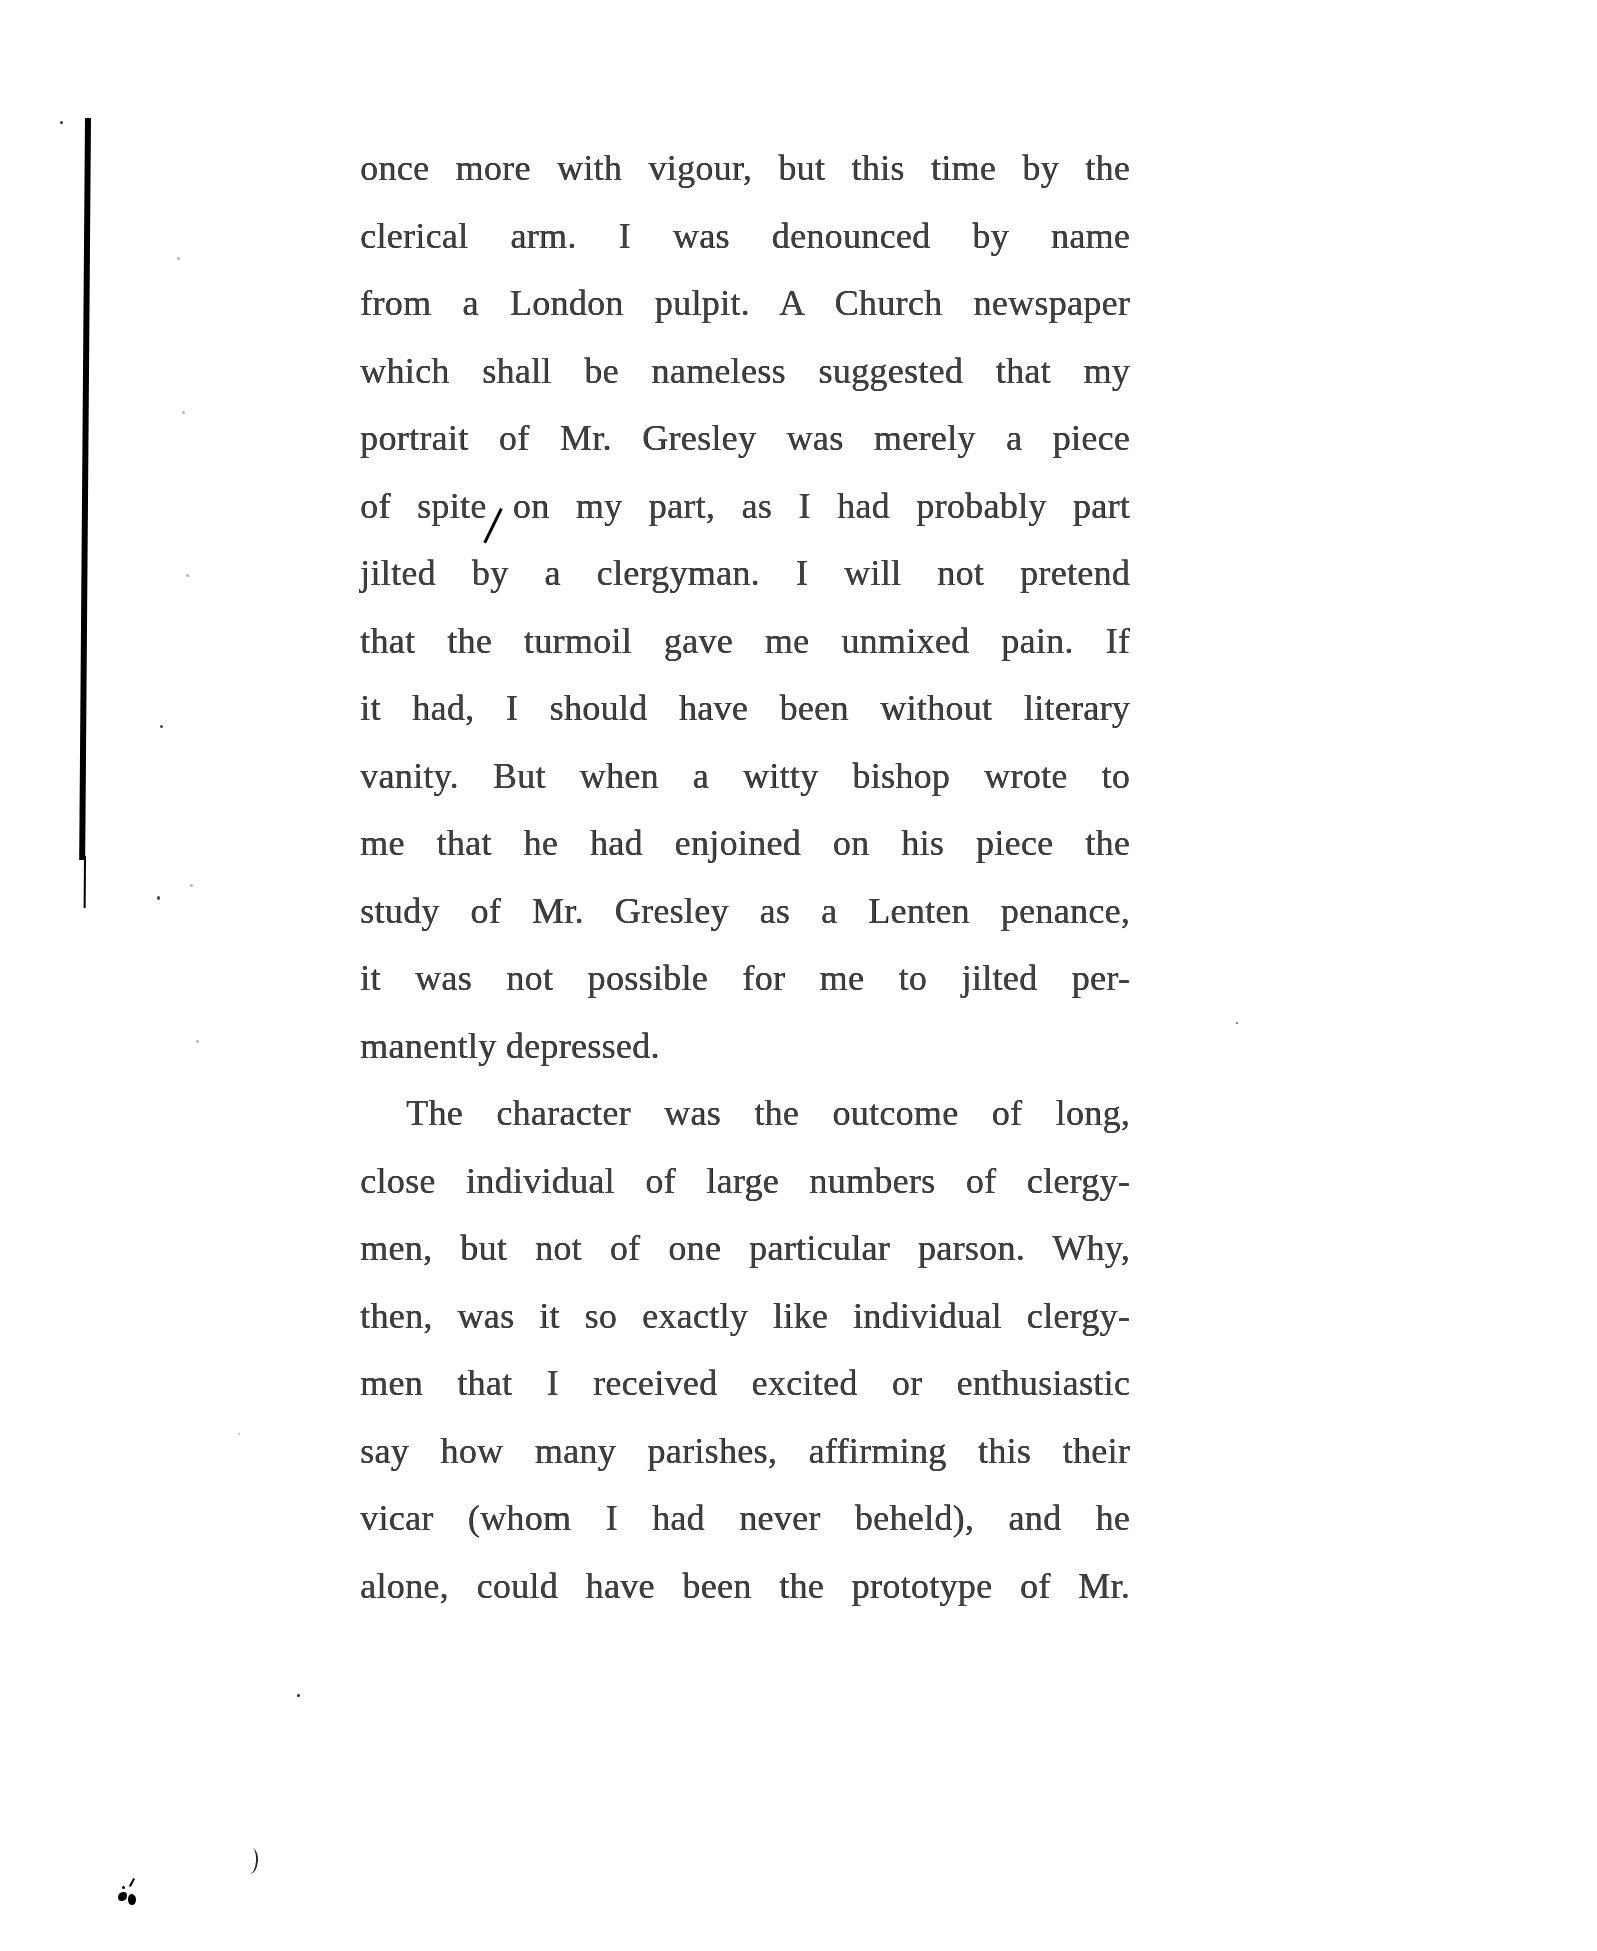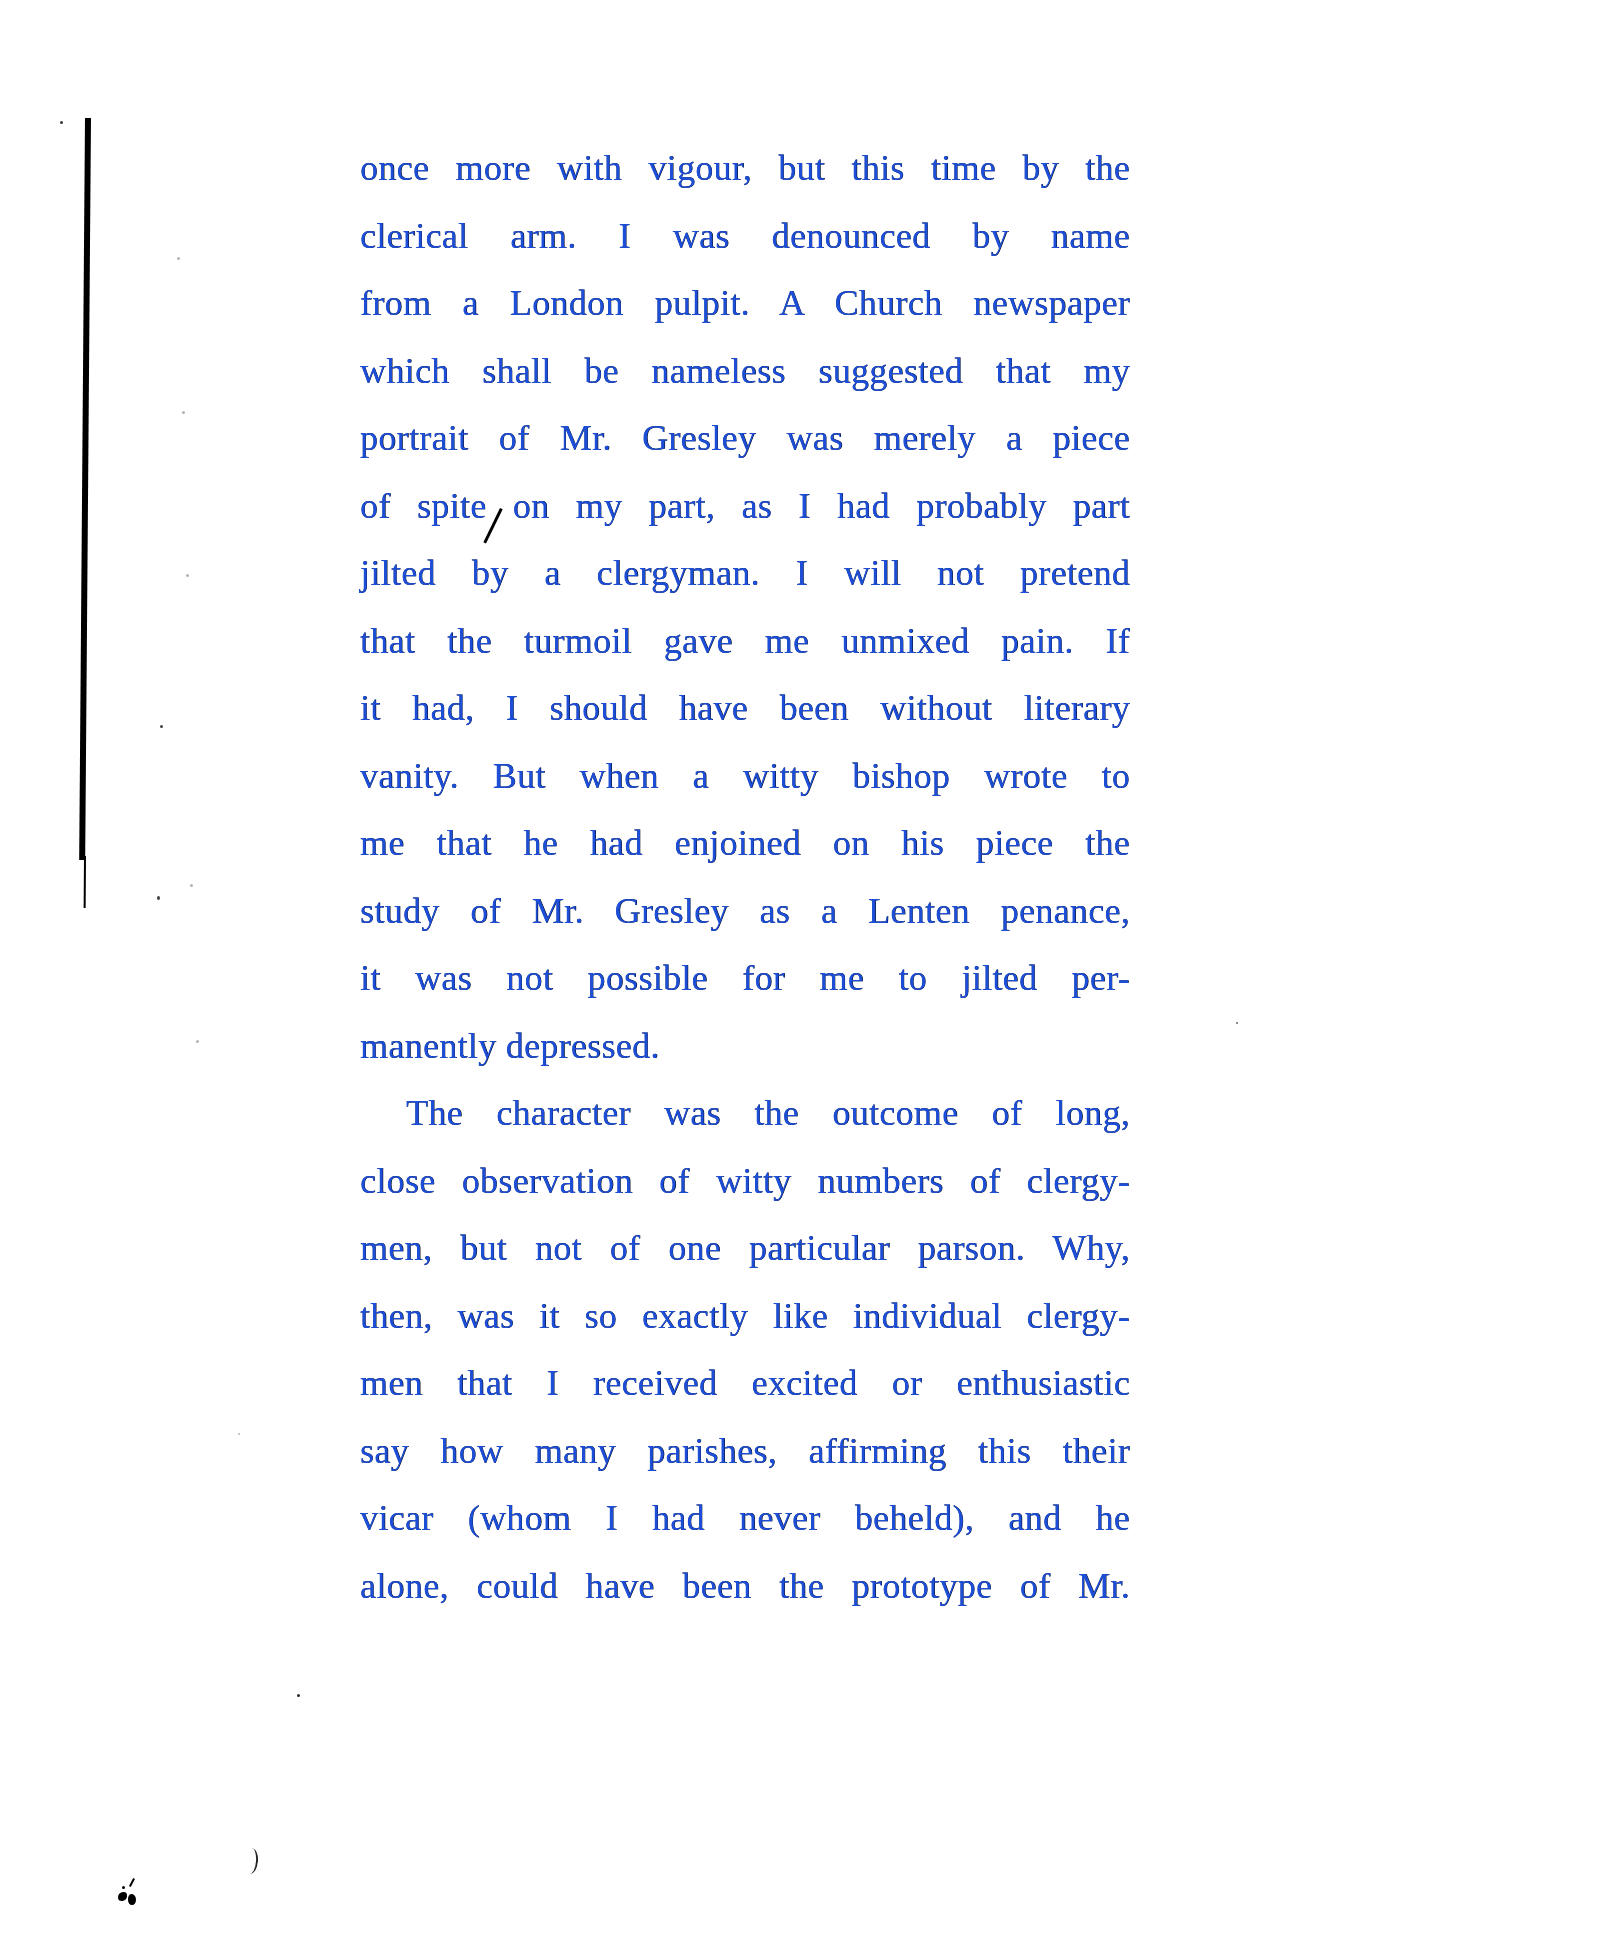--- a/index.html
+++ b/index.html
@@ -7,21 +7,21 @@
     padding: 0;
     background: #ffffff;
   }
   .page {
     position: relative;
     width: 1597px;
     height: 1951px;
     background: #ffffff;
     overflow: hidden;
     font-family: "Liberation Serif", "DejaVu Serif", serif;
-    color: #1d4ed8;
+    color: #404040;
   }
   
   .text-block {
     position: absolute;
     left: 360px;
     top: 135px;
     width: 770px;
     font-size: 36px;
     line-height: 67.5px;
     letter-spacing: 0.3px;
@@ -148,21 +148,21 @@
       <div class="line">it had, I should have been without literary</div>
       <div class="line">vanity.  But when a witty bishop wrote to</div>
       <div class="line">me that he had enjoined on his piece the</div>
       <div class="line">study of Mr. Gresley as a Lenten penance,</div>
       <div class="line">it was not possible for me to jilted per-</div>
       <div class="line para-end">manently depressed.</div>
     </div>
 
     <div>
       <div class="line indent">The character was the outcome of long,</div>
-      <div class="line">close observation of witty numbers of clergy-</div>
+      <div class="line">close individual of large numbers of clergy-</div>
       <div class="line">men, but not of one particular parson.  Why,</div>
       <div class="line">then, was it so exactly like individual clergy-</div>
       <div class="line">men that I received excited or enthusiastic</div>
       <div class="line">say how many parishes, affirming this their</div>
       <div class="line">vicar (whom I had never beheld), and he</div>
       <div class="line">alone, could have been the prototype of Mr.</div>
     </div>
 
   </div>
 </div>

